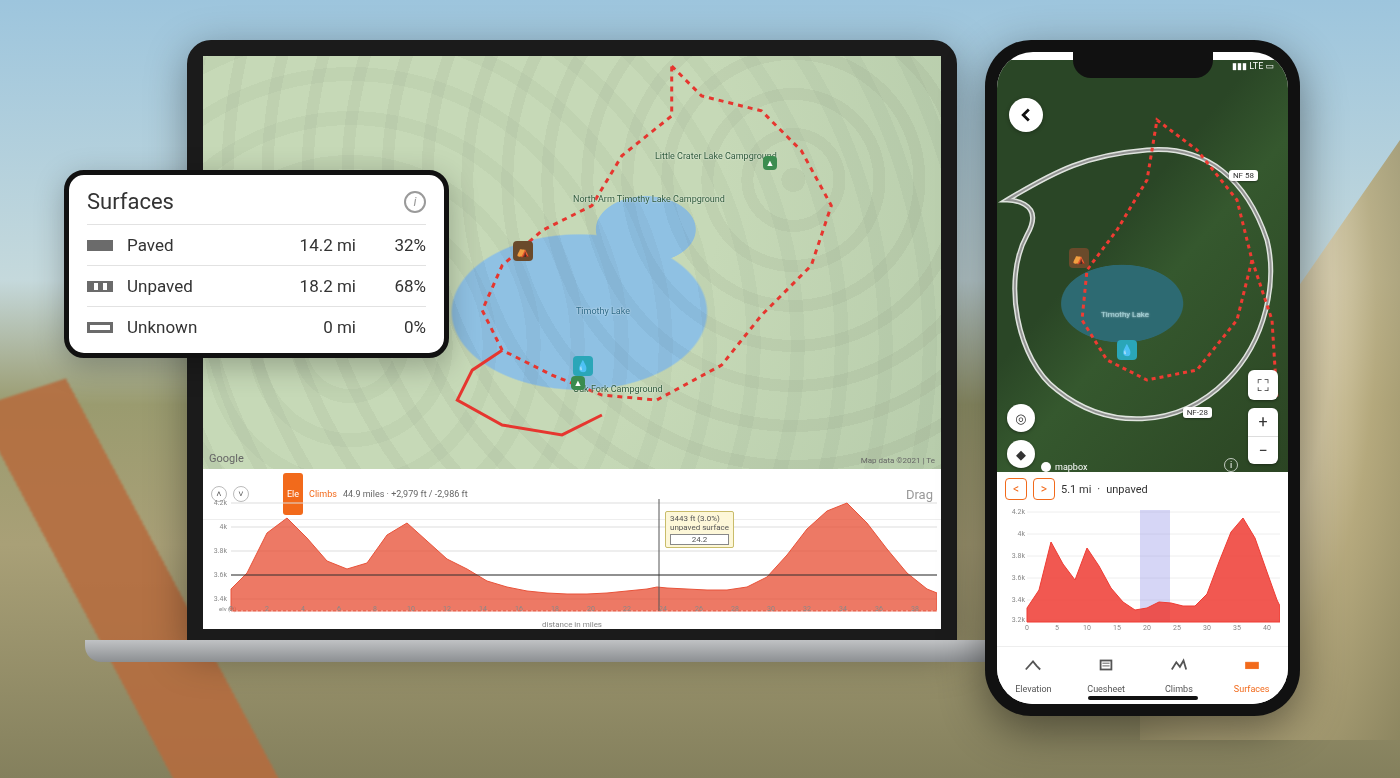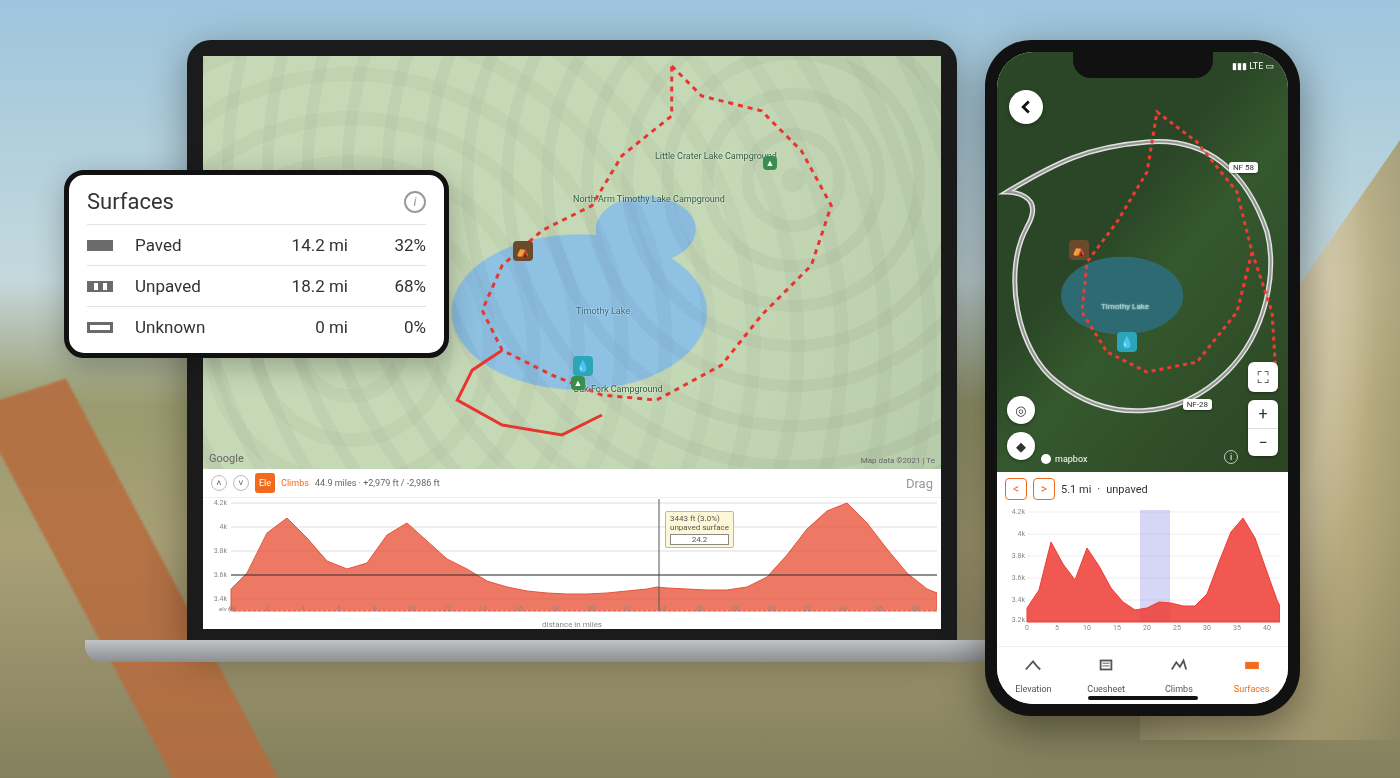--- a/index.html
+++ b/index.html
@@ -69,21 +69,21 @@
   .credit-right { position:absolute; right:6px; bottom:4px; font-size:8px; color:#666; }
 
   
   .elev-panel {
     position:absolute; left:0; right:0; top:413px; bottom:0; background:#fff; font-size:10px; color:#555;
   }
   .elev-toolbar {
     display:flex; align-items:center; gap:6px; padding:4px 8px; border-bottom:1px solid #eee;
   }
   .circle-btn{ width:16px; height:16px; border:1px solid #bbb; border-radius:50%; display:inline-flex; align-items:center; justify-content:center; font-size:9px; color:#555; background:#fff;}
-  .tag-orange{ background:#f26a1b; color:#fff; padding:5px 4px; border-radius:3px; font-size:9px; }
+  .tag-orange{ background:#f26a1b; color:#fff; padding:16px 4px; border-radius:3px; font-size:9px;margin-left:28px; }
   .grade-label{ color:#f26a1b; font-size:9px; }
   .toolbar-stats{ font-size:9px; color:#666; }
   .drag-hint{ margin-left:auto; font-size:13px; color:#999;}
   .elev-chart{ position:absolute; left:4px; right:4px; top:24px; bottom:14px; }
   .x-caption{ position:absolute; left:0; right:0; bottom:0; text-align:center; font-size:8px; color:#888;}
   .elev-tooltip{
     position:absolute; background:#fdf7d8; border:1px solid #c9bc6a; font-size:8px; color:#555; padding:2px 4px; border-radius:2px;
   }
   .elev-tooltip .mi { display:block; border:1px solid #888; background:#fff; padding:0 2px; margin-top:2px; text-align:center;}
 
@@ -92,21 +92,21 @@
     position:absolute; left:64px; top:170px; width:385px;
     background:#fff; border:5px solid #111; border-radius:20px;
     box-shadow: 0 8px 30px rgba(0,0,0,.25);
     padding:14px 18px 6px 18px;
   }
   .surfaces-head{ display:flex; align-items:center; justify-content:space-between; margin-bottom:10px;}
   .surfaces-title{ font-size:22px; color:#333; }
   .info-icon{ width:22px; height:22px; border:2px solid #9a9a9a; border-radius:50%; display:flex; align-items:center; justify-content:center; color:#9a9a9a; font-size:13px; font-style:italic; }
   .surface-row{
     display:grid; grid-template-columns: 30px 1fr 80px 60px;
-    align-items:center; gap:18px;
+    align-items:center; gap:10px;
     padding:10px 0; border-top:1px solid #e2e2e2; font-size:17px; color:#333;
   }
   .swatch{ width:26px; height:11px; }
   .swatch.paved{ background:#6b6b6b; }
   .swatch.unpaved{ background:#6b6b6b;
     background-image: repeating-linear-gradient(90deg,#6b6b6b 0 5px, #fff 5px 9px);
     border:2px solid #6b6b6b;
   }
   .swatch.unknown{ background:#fff; border:3px solid #6b6b6b; }
 
@@ -118,21 +118,21 @@
   }
   .phone-screen{
     position:absolute; inset:12px; background:#fff; border-radius:36px; overflow:hidden;
   }
   .notch{
     position:absolute; top:0; left:50%; transform:translateX(-50%);
     width:140px; height:26px; background:#111; border-radius:0 0 18px 18px; z-index:5;
   }
   .statusbar{ position:absolute; top:0; left:0; right:0; height:28px; display:flex; justify-content:space-between; align-items:center; padding:0 14px; font-size:9px; color:#fff; z-index:4;}
   .phone-map{
-    position:absolute; left:0; right:0; top:0; height:420px;
+    position:absolute; left:0; right:0; top:8px; height:420px;
     background:
       radial-gradient(ellipse 110px 70px at 43% 58%, #2d6a72 0 55%, transparent 56%),
       linear-gradient(130deg,#2a4626 0 40%, #35582e 55%, #2b4423 100%);
     overflow:hidden;
     text-align:right;
   }
   .phone-map .overlay-lines{ position:absolute; inset:0; }
   .back-btn{
     position:absolute; top:38px; left:12px; width:34px; height:34px; background:#fff; border-radius:50%;
     display:flex; align-items:center; justify-content:center; z-index:4; box-shadow:0 1px 4px rgba(0,0,0,.3);

